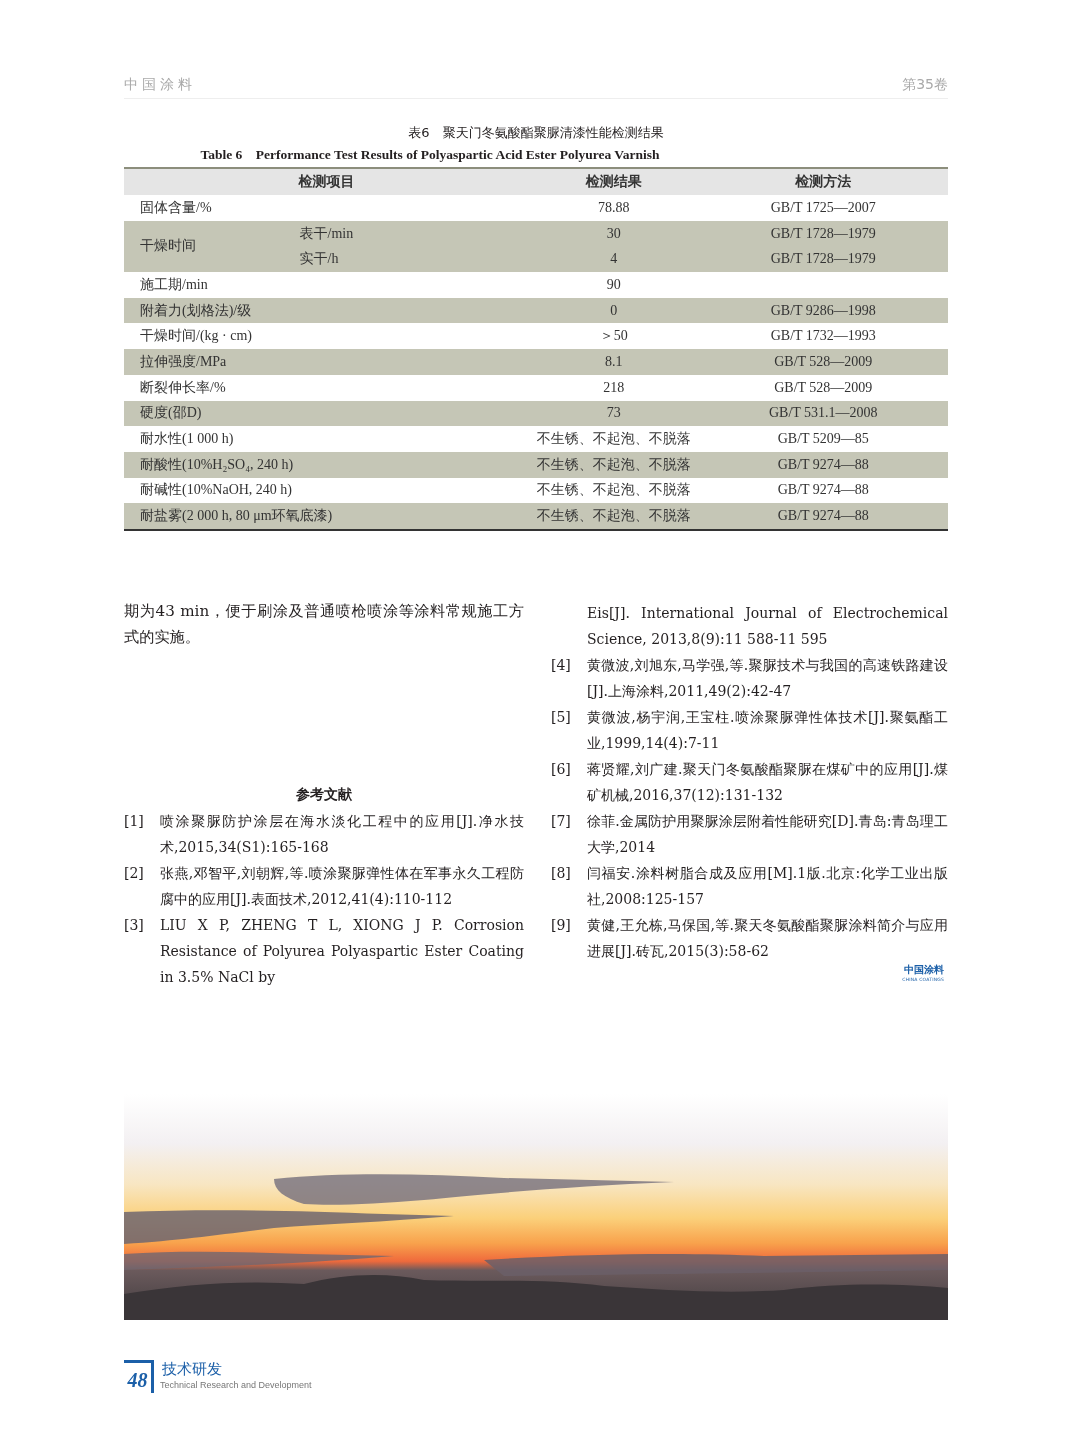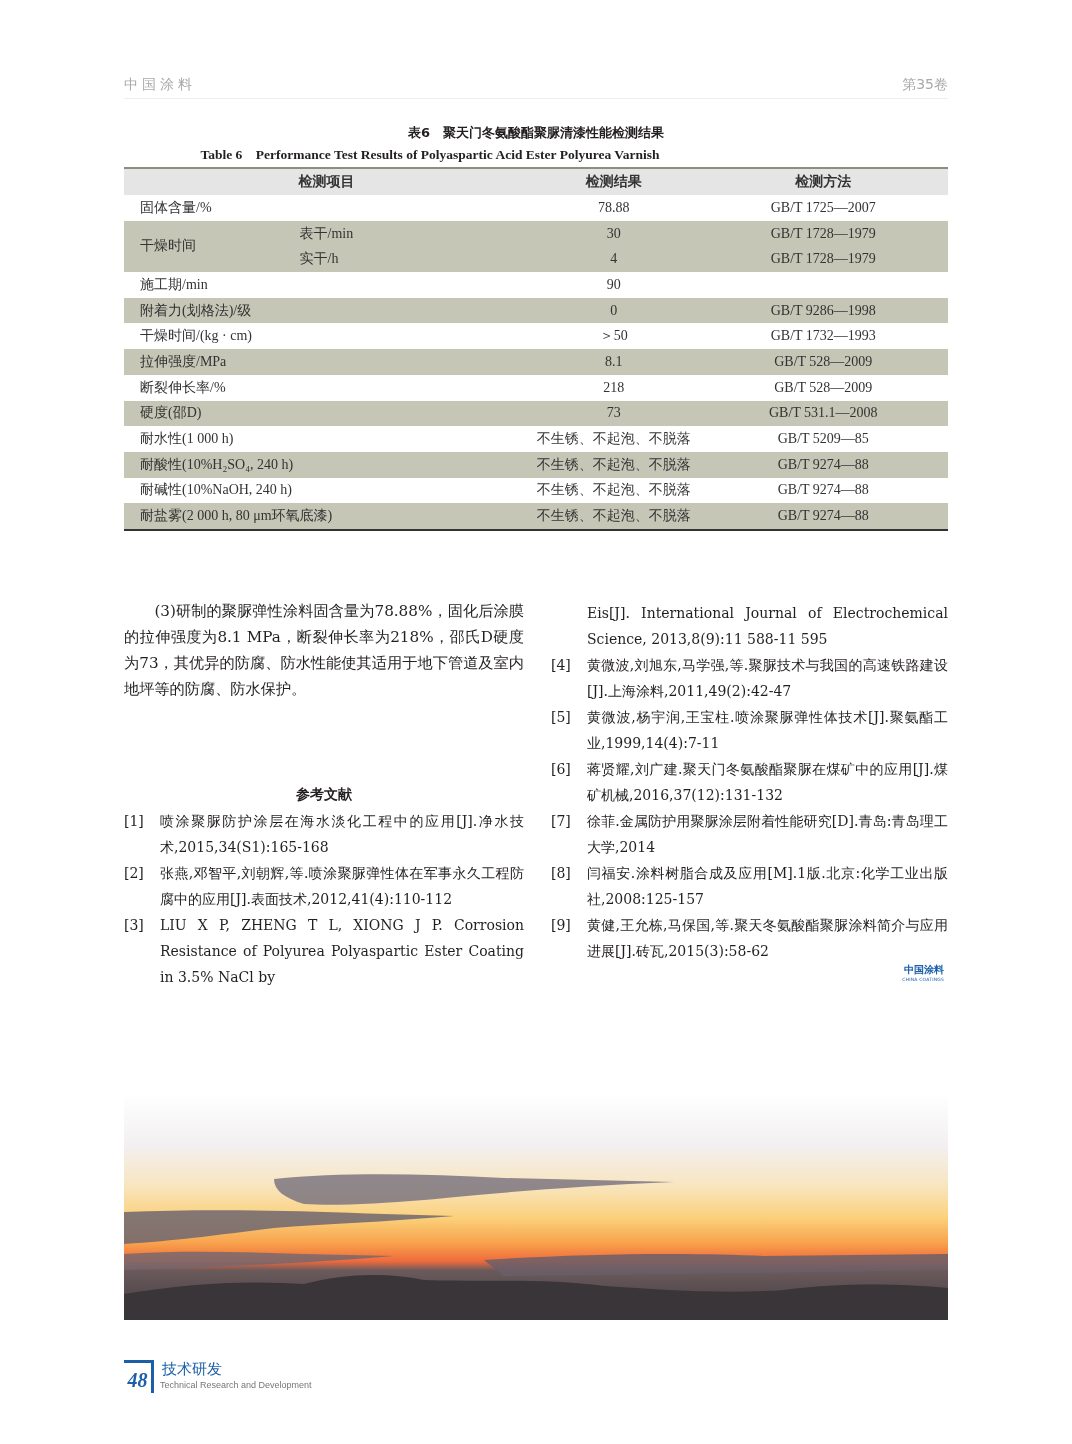--- a/index.html
+++ b/index.html
@@ -5,21 +5,21 @@
   html, body { margin: 0; padding: 0; background: #ffffff; }
   body { width: 1072px; height: 1444px; position: relative; overflow: hidden;
          font-family: "DejaVu Serif", "Liberation Serif", serif; color: #231f20; }
   .running-head { position: absolute; left: 124px; top: 76px; width: 824px; height: 22px;
                   border-bottom: 1px solid #eeeeee; }
   .rh-left { position: absolute; left: 0; top: 0; font-family: "DejaVu Sans", sans-serif;
              font-size: 14px; letter-spacing: 4px; color: #a9a9a9; }
   .rh-right { position: absolute; right: 0; top: 0; font-family: "DejaVu Sans", sans-serif;
               font-size: 14px; color: #a9a9a9; }
   .table-caption-cn { position: absolute; left: 0; width: 1072px; top: 124px; text-align: center;
-                      font-family: "DejaVu Sans", sans-serif; font-weight: bold; font-size: 13px; }
+                      font-family: "DejaVu Sans", sans-serif; font-weight: normal; font-size: 13px; }
   .table-caption-en { position: absolute; left: 0; width: 860px; top: 146px; text-align: center;
                       font-family: "Liberation Serif", serif; font-weight: bold; font-size: 13.5px; }
   table.results { position: absolute; left: 124px; top: 167px; width: 824px; border-collapse: collapse;
                   font-family: "Liberation Serif", serif; font-size: 14px; color: #333; }
   table.results th { background: #e5e5e5; font-weight: bold; height: 26px; padding: 0;
                      border-top: 2px solid #8c8e7c; }
   table.results td { height: 25.7px; padding: 0; }
   table.results tr.shade td { background: #c5c6b6; }
   table.results tr.last td { border-bottom: 2px solid #333; }
   .c1 { width: 160px; padding-left: 16px !important; text-align: left; margin-top: 36px; }
@@ -135,21 +135,21 @@
     </tr>
     <tr class="shade last">
       <td class="c1" colspan="2">耐盐雾(2 000 h, 80 μm环氧底漆)</td>
       <td class="c2">不生锈、不起泡、不脱落</td>
       <td class="c3">GB/T 9274—88</td>
     </tr>
   </tbody>
 </table>
 
 <div class="body-text">
-  <p class="indent">(3)研制的聚脲弹性涂料固含量为78.88%，固化后涂膜的拉伸强度为8.1 MPa，断裂伸长率为218%，邵氏D硬度为73，其优异的防腐、防水性能使其适用于地下管道及室内地坪等的防腐、防水保护。</p>
+  <p>期为43 min，便于刷涂及普通喷枪喷涂等涂料常规施工方式的实施。</p>
 </div>
 
 <div class="refs-title">参考文献</div>
 
 <div class="refs refs-left">
   <div class="ref">
     <span class="num">[1]</span>
     <span class="txt">喷涂聚脲防护涂层在海水淡化工程中的应用[J].净水技术,2015,34(S1):165-168</span>
   </div>
   <div class="ref">

